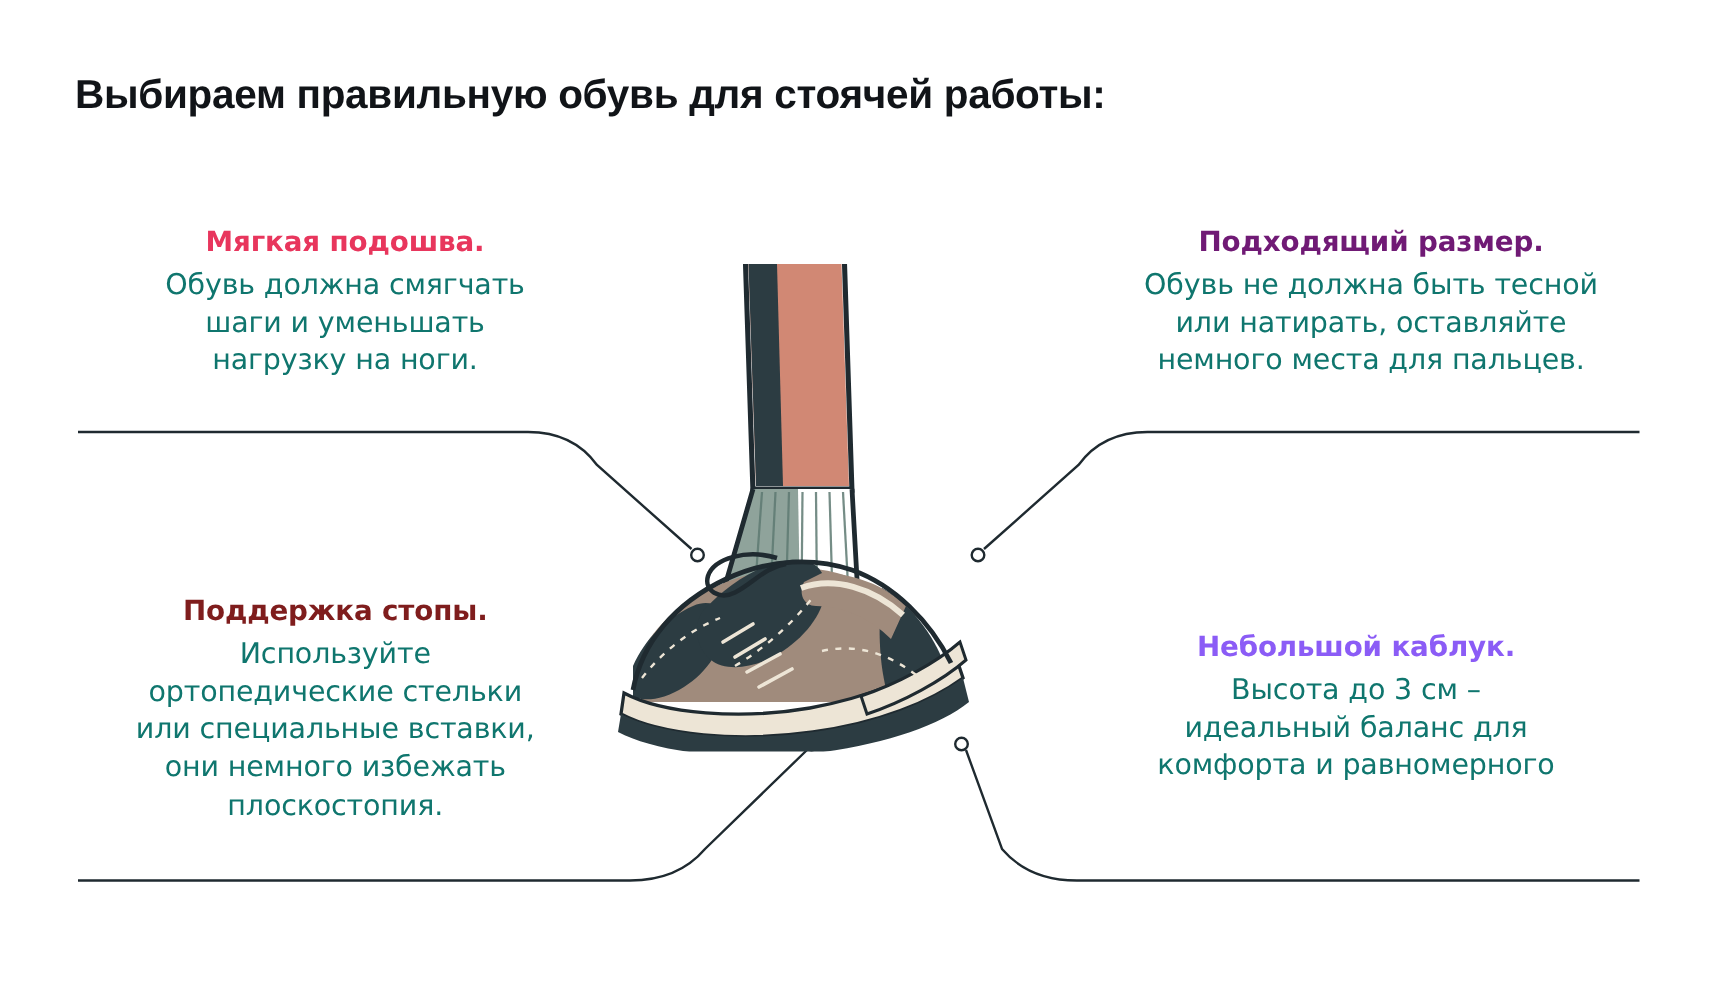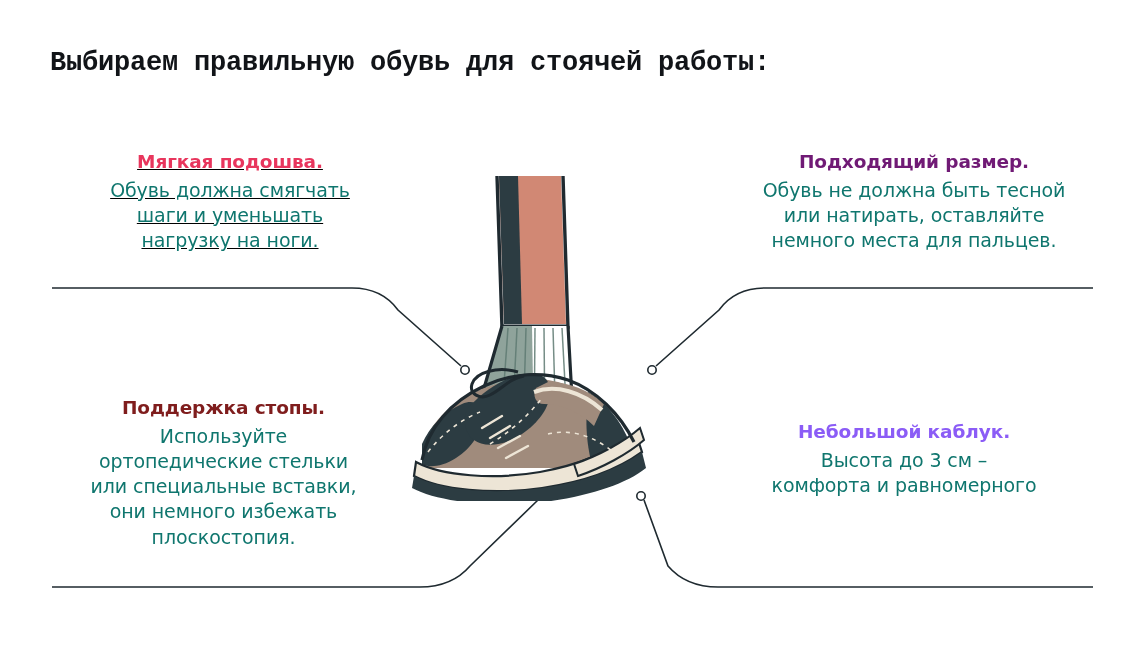--- a/index.html
+++ b/index.html
@@ -18,21 +18,21 @@
     background: #ffffff;
     overflow: hidden;
   }
 
   
   .page-title {
     position: absolute;
     left: 50px;
     top: 47px;
     width: 1000px;
-    font-family: Liberation Mono, monospace;
+    font-family: Liberation Sans, sans-serif;
     font-size: 27px;
     font-weight: bold;
     letter-spacing: -0.2px;
     color: #111418;
     line-height: 1.2;
   }
 
   
   .connectors {
     position: absolute;
@@ -70,21 +70,21 @@
   .callout-body {
     display: block;
     font-family: "DejaVu Sans", sans-serif;
     font-size: 19px;
     font-weight: normal;
     color: #0f766e;
     letter-spacing: -0.1px;
   }
   .callout-body .ln { display: block; }
 
-  #callout-sole     { left: 60px;  top: 150px; width: 340px; text-decoration: underline; }
+  #callout-sole     { left: 60px;  top: 150px; width: 340px; }
   #callout-size     { left: 723px; top: 150px; width: 382px; }
   #callout-support  { left: 45px;  top: 396px; width: 357px; }
   #callout-heel     { left: 713px; top: 420px; width: 382px; }
 
   
   .illustration {
     position: absolute;
     left: 398px;
     top: 176px;
     width: 300px;
@@ -224,17 +224,18 @@
       <span class="ln">или специальные вставки,</span>
       <span class="ln">они немного избежать</span>
       <span class="ln">плоскостопия.</span>
     </span>
   </div>
 
   <div class="callout" id="callout-heel">
     <span class="callout-heading" style="color: #8b5cf6;">Небольшой каблук.</span>
     <span class="callout-body">
       <span class="ln">Высота до 3 см –</span>
+      <span class="ln">идеальный баланс для</span>
       <span class="ln">комфорта и равномерного</span>
     </span>
   </div>
 
 </div>
 
 </body></html>

